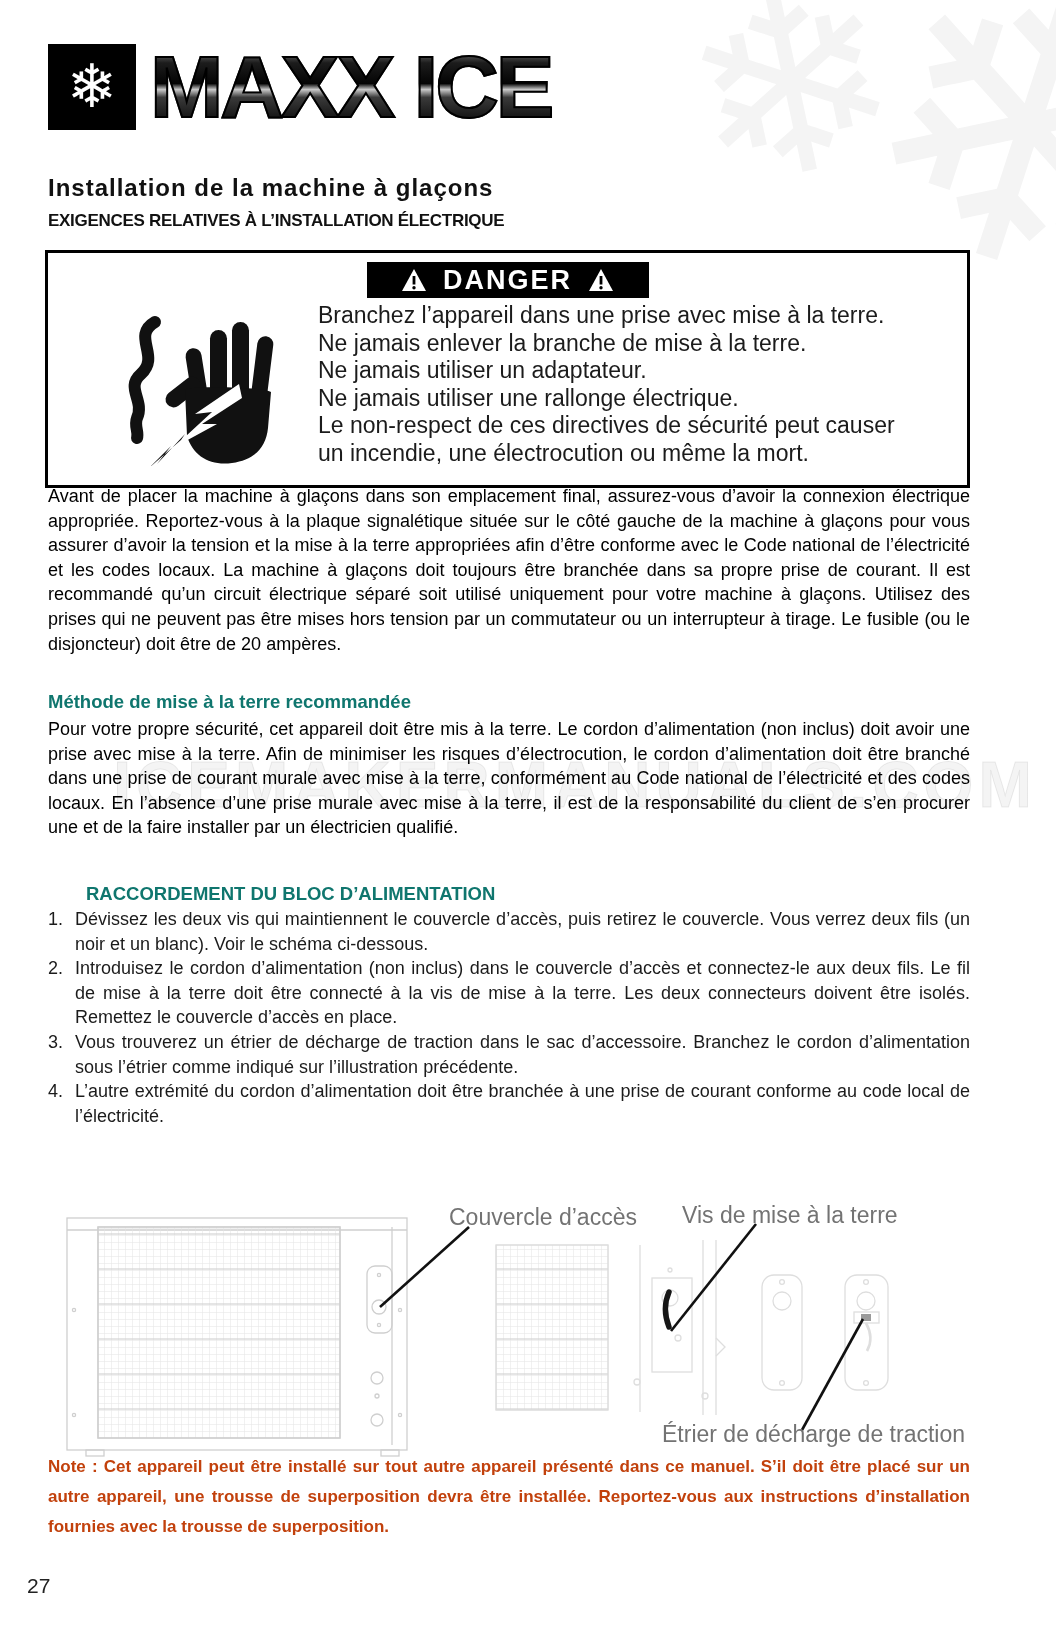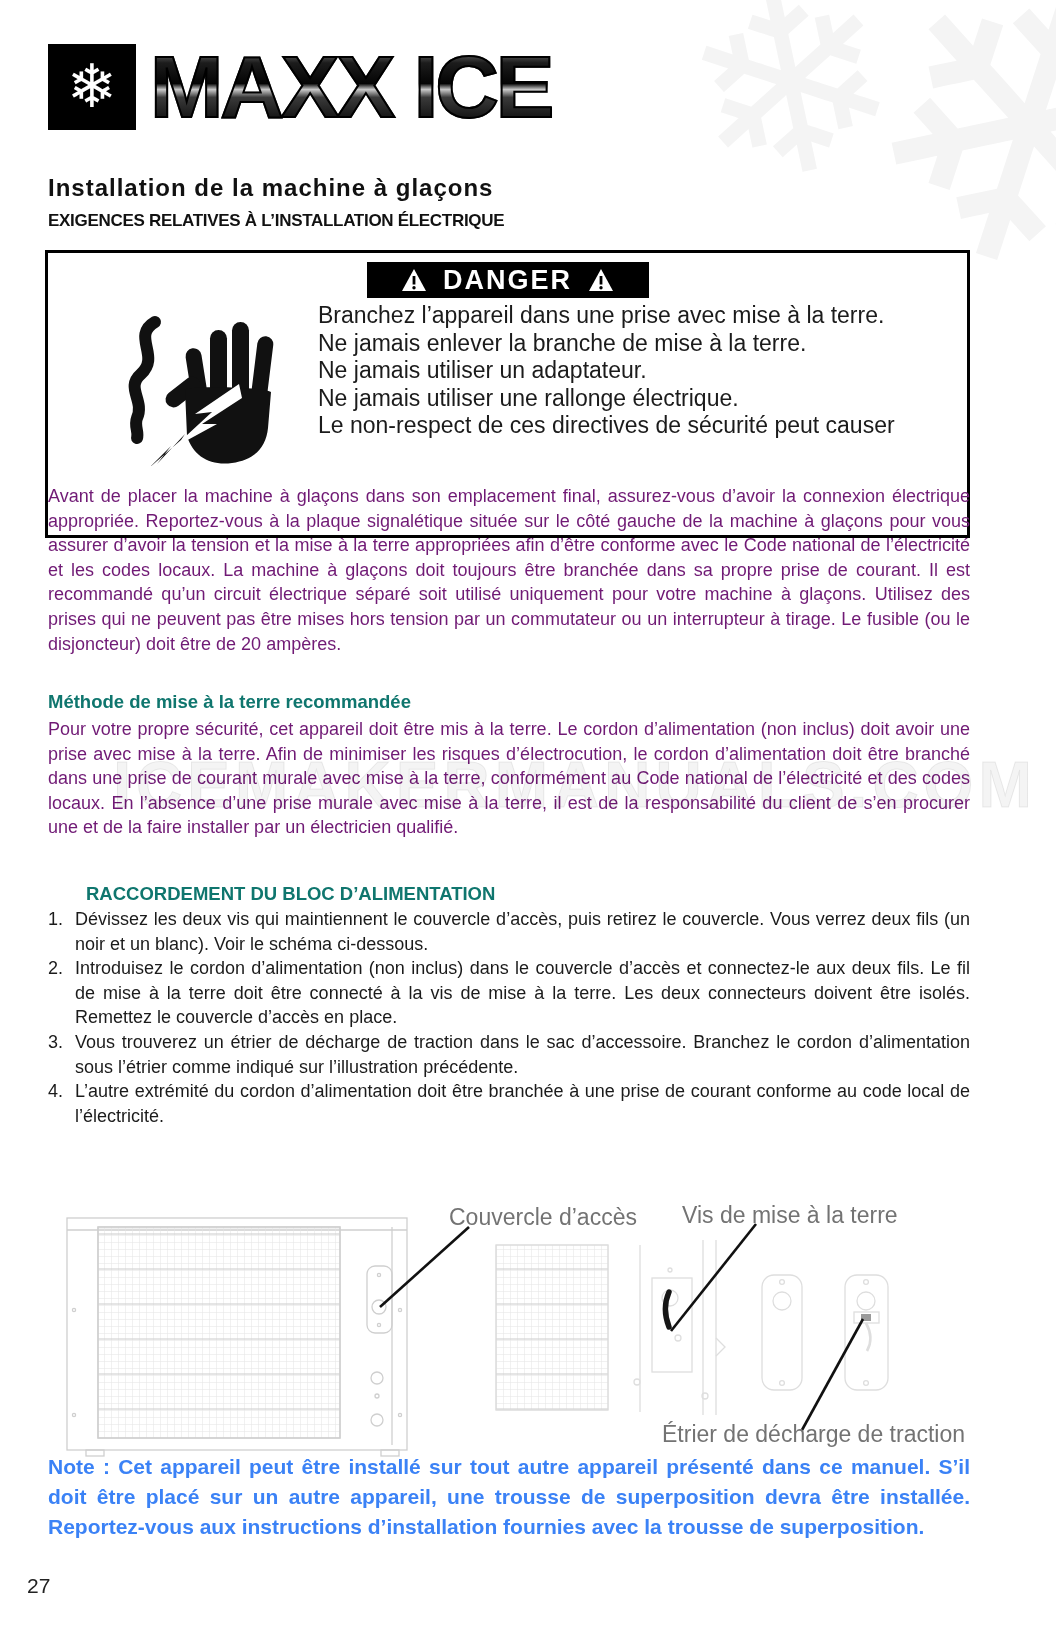--- a/index.html
+++ b/index.html
@@ -48,53 +48,53 @@
       background-clip:text;
       color:transparent;
       -webkit-text-stroke:2px #000;
     }
   }
   
   .doc-title { position:absolute; left:48px; top:174px; font-size:24px; font-weight:bold; letter-spacing:1px; }
   .doc-subtitle { position:absolute; left:48px; top:211px; font-size:17px; font-weight:bold; letter-spacing:-0.3px; }
   
   .danger-box {
-    position:absolute; left:45px; top:250px; width:925px; height:288px;
+    position:absolute; left:45px; top:250px; width:925px; height:238px;
     border:3px solid #000; background:#fff;
   }
   .danger-banner {
     margin:9px auto 2px auto; width:282px; height:36px;
     background:#000; color:#fff;
     display:flex; align-items:center; justify-content:center; gap:16px;
     font-size:27px; font-weight:bold; letter-spacing:2px;
   }
   .tri-icon { width:26px; height:24px; display:block; }
   .danger-body { display:flex;padding-left:40px; }
   .danger-figure { width:230px; flex-shrink:0; display:flex; justify-content:center; padding-top:8px; }
   .danger-lines { font-size:23px; line-height:27.5px; padding-top:2px; color:#1b1b1b; }
   
-  .para { position:absolute; left:48px; width:922px; font-size:18px; line-height:24.6px; text-align:justify; color:#701a75; }
+  .para { position:absolute; left:48px; width:922px; font-size:18px; line-height:24.6px; text-align:justify; color:#000000; }
   .para1 { top:484px; }
   .h-sub { position:absolute; left:48px; font-size:18.5px; font-weight:bold; color:#0f766e; }
   .h-methode { top:691px; }
   .para2 { top:717px; }
   .h-raccord { top:883px;margin-left:38px; }
   .steps { position:absolute; left:48px; top:907px; width:922px; }
   .step { display:flex; font-size:18px; line-height:24.6px; color:#1b1b1b; }
   .step-num { width:27px; flex-shrink:0; }
   .step-text { flex:1; text-align:justify; }
   
   .diagram { position:absolute; left:48px; top:1200px; width:922px; height:258px; }
   .diagram svg.scene { position:absolute; left:0; top:0; }
   .dlabel { position:absolute; font-size:23px; color:#737373; white-space:nowrap; }
   .dlabel-cover { left:401px; top:4px; }
   .dlabel-screw { left:634px; top:2px; }
   .dlabel-strain { left:614px; top:221px; }
   
-  .note { position:absolute; left:48px; top:1452px; width:922px; font-size:21px; font-weight:bold; line-height:30px; text-align:justify; color:#3b82f6; }
+  .note { position:absolute; left:48px; top:1452px; width:922px; font-size:17px; font-weight:bold; line-height:30px; text-align:justify; color:#c2410c; }
   .page-num { position:absolute; left:27px; top:1574px; font-size:21px; color:#222;text-align:right; }
 </style>
 </head>
 <body>
 
 <div class="page">
 
   <div class="corner-flakes">
     <span class="flake-a">❄</span>
     <span class="flake-b">❄</span>
@@ -143,20 +143,21 @@
 
           <polygon points="70,132 38,160 60,138 46,156 74,126" fill="#111"></polygon>
         </svg>
       </div>
       <div class="danger-lines">
         <div>Branchez l’appareil dans une prise avec mise à la terre.</div>
         <div>Ne jamais enlever la branche de mise à la terre.</div>
         <div>Ne jamais utiliser un adaptateur.</div>
         <div>Ne jamais utiliser une rallonge électrique.</div>
         <div>Le non-respect de ces directives de sécurité peut causer</div>
+        <div>un incendie, une électrocution ou même la mort.</div>
       </div>
     </div>
   </div>
 
   <div class="para para1">Avant de placer la machine à glaçons dans son emplacement final, assurez-vous d’avoir la connexion électrique appropriée. Reportez-vous à la plaque signalétique située sur le côté gauche de la machine à glaçons pour vous assurer d’avoir la tension et la mise à la terre appropriées afin d’être conforme avec le Code national de l’électricité et les codes locaux. La machine à glaçons doit toujours être branchée dans sa propre prise de courant. Il est recommandé qu’un circuit électrique séparé soit utilisé uniquement pour votre machine à glaçons. Utilisez des prises qui ne peuvent pas être mises hors tension par un commutateur ou un interrupteur à tirage. Le fusible (ou le disjoncteur) doit être de 20 ampères.</div>
 
   <div class="h-sub h-methode">Méthode de mise à la terre recommandée</div>
   <div class="para para2">Pour votre propre sécurité, cet appareil doit être mis à la terre. Le cordon d’alimentation (non inclus) doit avoir une prise avec mise à la terre. Afin de minimiser les risques d’électrocution, le cordon d’alimentation doit être branché dans une prise de courant murale avec mise à la terre, conformément au Code national de l’électricité et des codes locaux. En l’absence d’une prise murale avec mise à la terre, il est de la responsabilité du client de s’en procurer une et de la faire installer par un électricien qualifié.</div>
 
   <div class="h-sub h-raccord">RACCORDEMENT DU BLOC D’ALIMENTATION</div>

